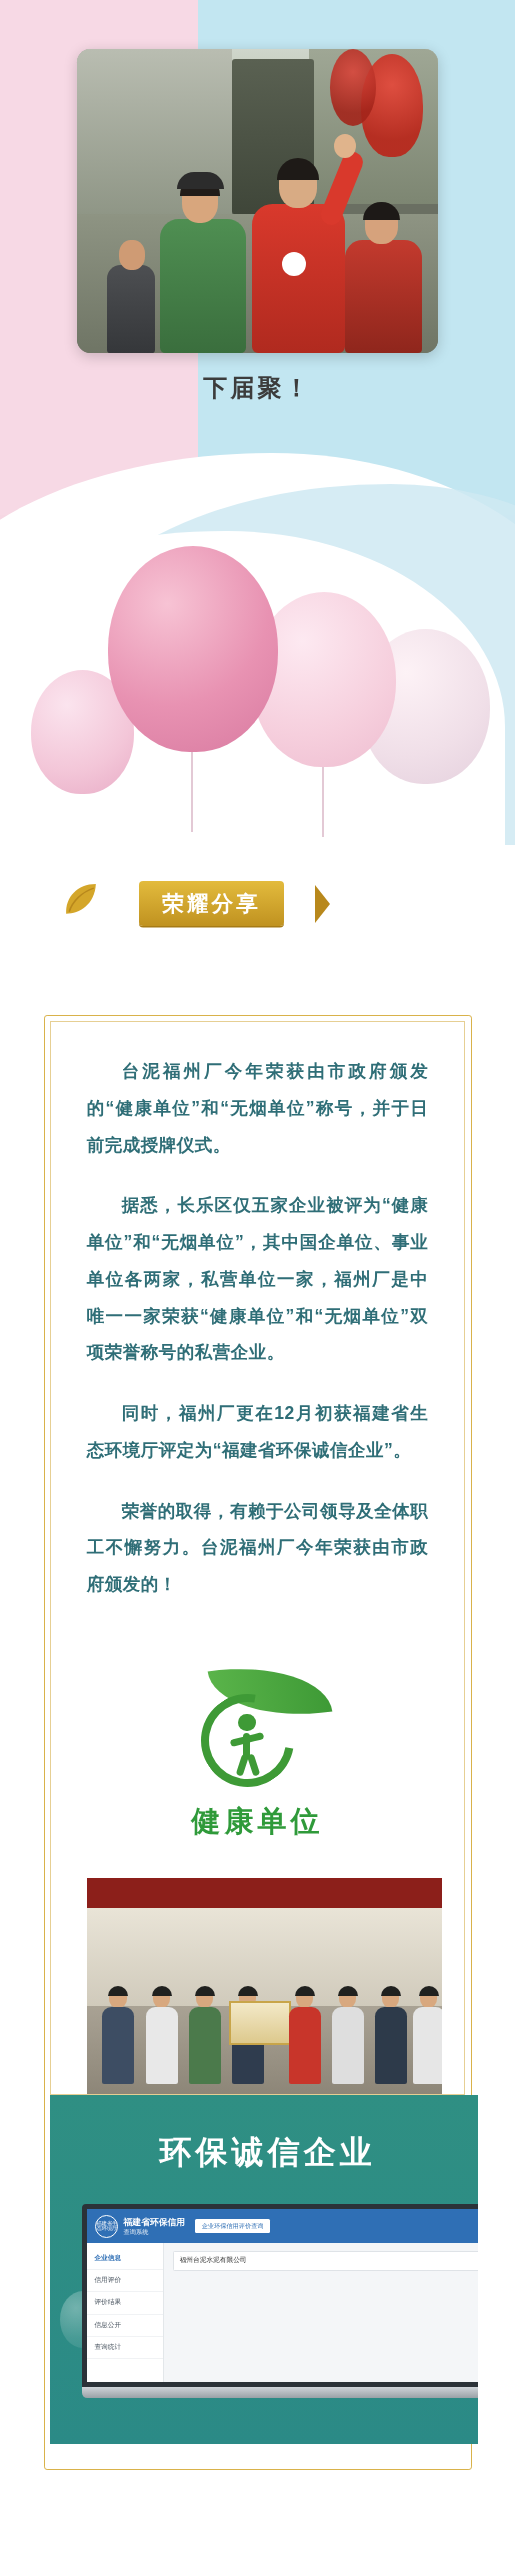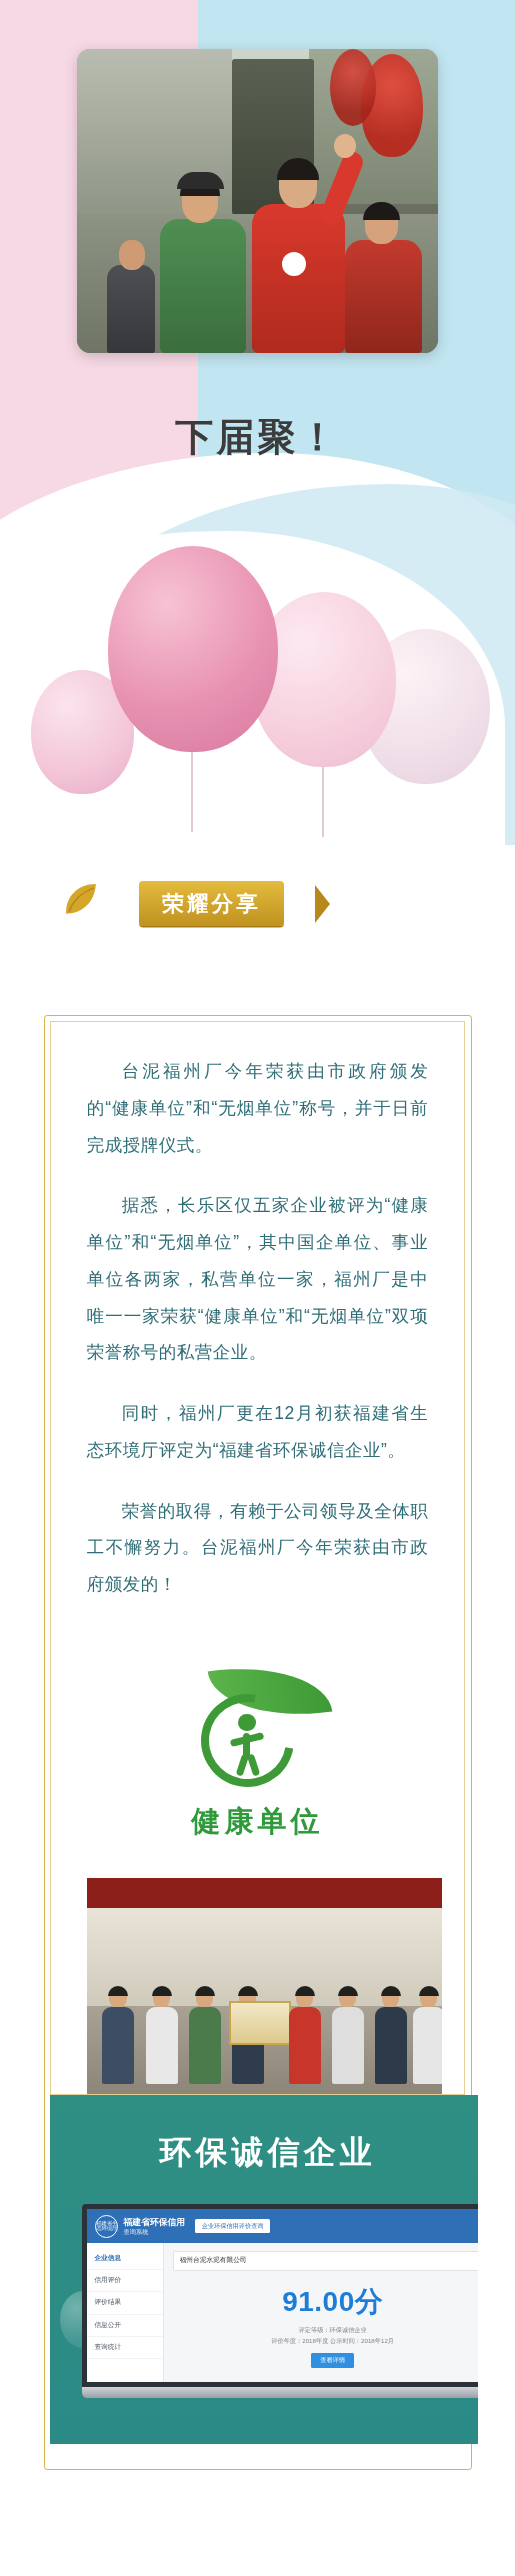--- a/index.html
+++ b/index.html
@@ -185,24 +185,24 @@
     background: linear-gradient(180deg,#4d4f52 0%, #35373a 100%);
     border-radius: 13.4px 13.4px 3.1px 3.1px;
   }
   .pf-head {
     position:absolute; left:15.5px; bottom:83px; width:26px; height:30px;
     border-radius:45%; background:#cf9b74;
   }
 
   .hero-caption {
     position: absolute;
-    left: 0; top: 412px;
+    left: 0; top: 372px;
     width: 515px;
     text-align: center;
-    font-size: 38px;
+    font-size: 24px;
     font-weight: bold;
     color: #3c3c3c;
     letter-spacing: 3.1px;
     font-family: "Liberation Sans", sans-serif;
   }
 
   
   .balloon {
     position: absolute;
     border-radius: 50% 50% 48% 48%;
@@ -282,20 +282,21 @@
     padding: 31px 36px 0 36px;
   }
   .para {
     font-size: 17.5px;
     line-height: 2.1;
     color: #2f6e77;
     text-align: justify;
     text-indent: 2em;
     margin-bottom: 24px;
     letter-spacing: 0.5px;
+    font-weight: bold;
   }
 
   
   .health-block {
     text-align: center;
     padding: 31px 0 20.6px 0;
   }
   .health-logo {
     position: relative;
     width: 155px; height: 134px;
@@ -652,26 +653,20 @@
           <div class="site-body">
             <div class="site-side">
               <div class="side-item active">企业信息</div>
               <div class="side-item">信用评价</div>
               <div class="side-item">评价结果</div>
               <div class="side-item">信息公开</div>
               <div class="side-item">查询统计</div>
             </div>
             <div class="site-main">
               <div class="main-field">福州台泥水泥有限公司</div>
-              <div class="score-wrap">
-                <div class="score-num">91.00分</div>
-                <div class="score-meta">评定等级：环保诚信企业</div>
-                <div class="score-meta2">评价年度：2018年度 公示时间：2018年12月</div>
-                <div class="score-btn">查看详情</div>
-              </div>
             </div>
           </div>
 
         </div>
         <div class="laptop-base"></div>
       </div>
 
       <div class="green-foot"></div>
     </div>
 

